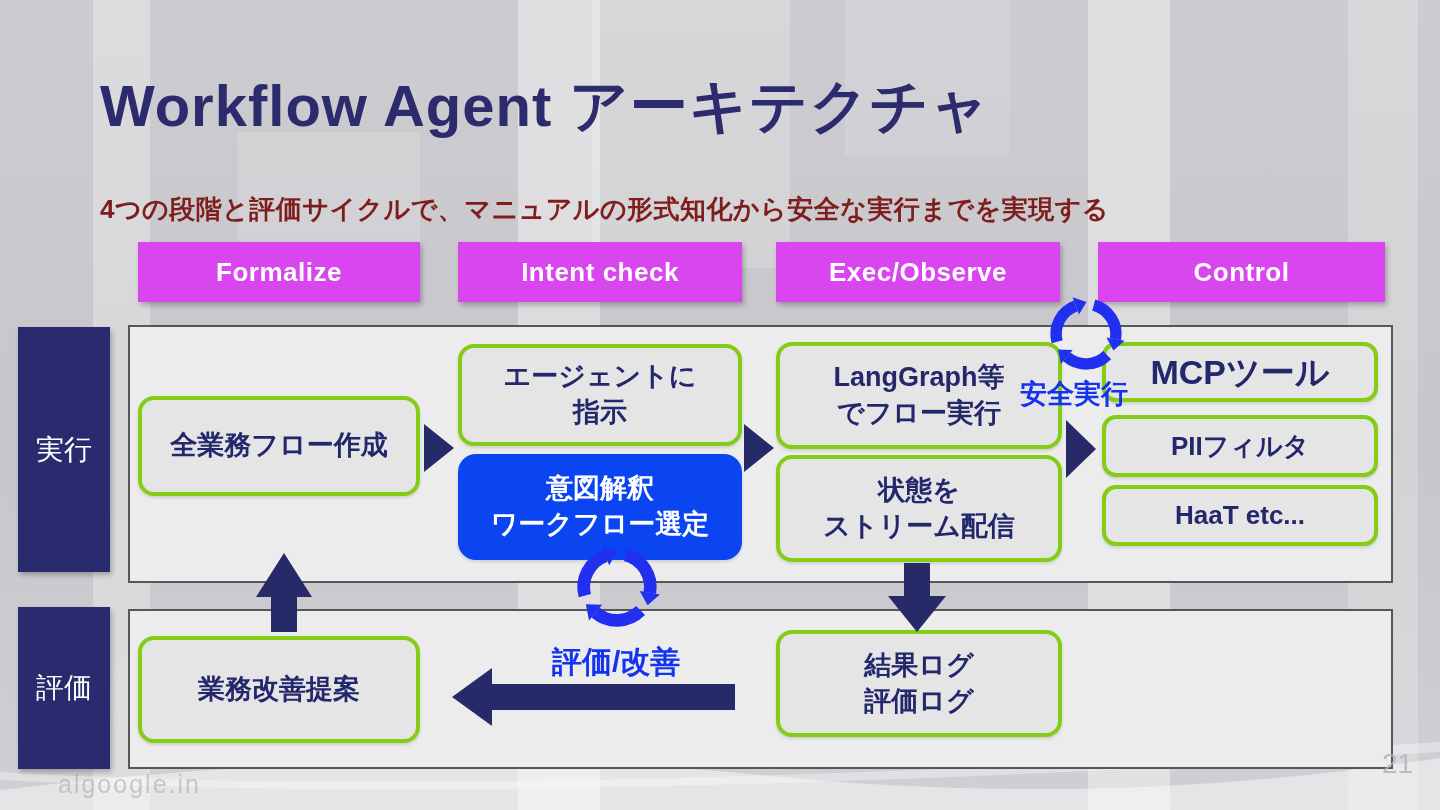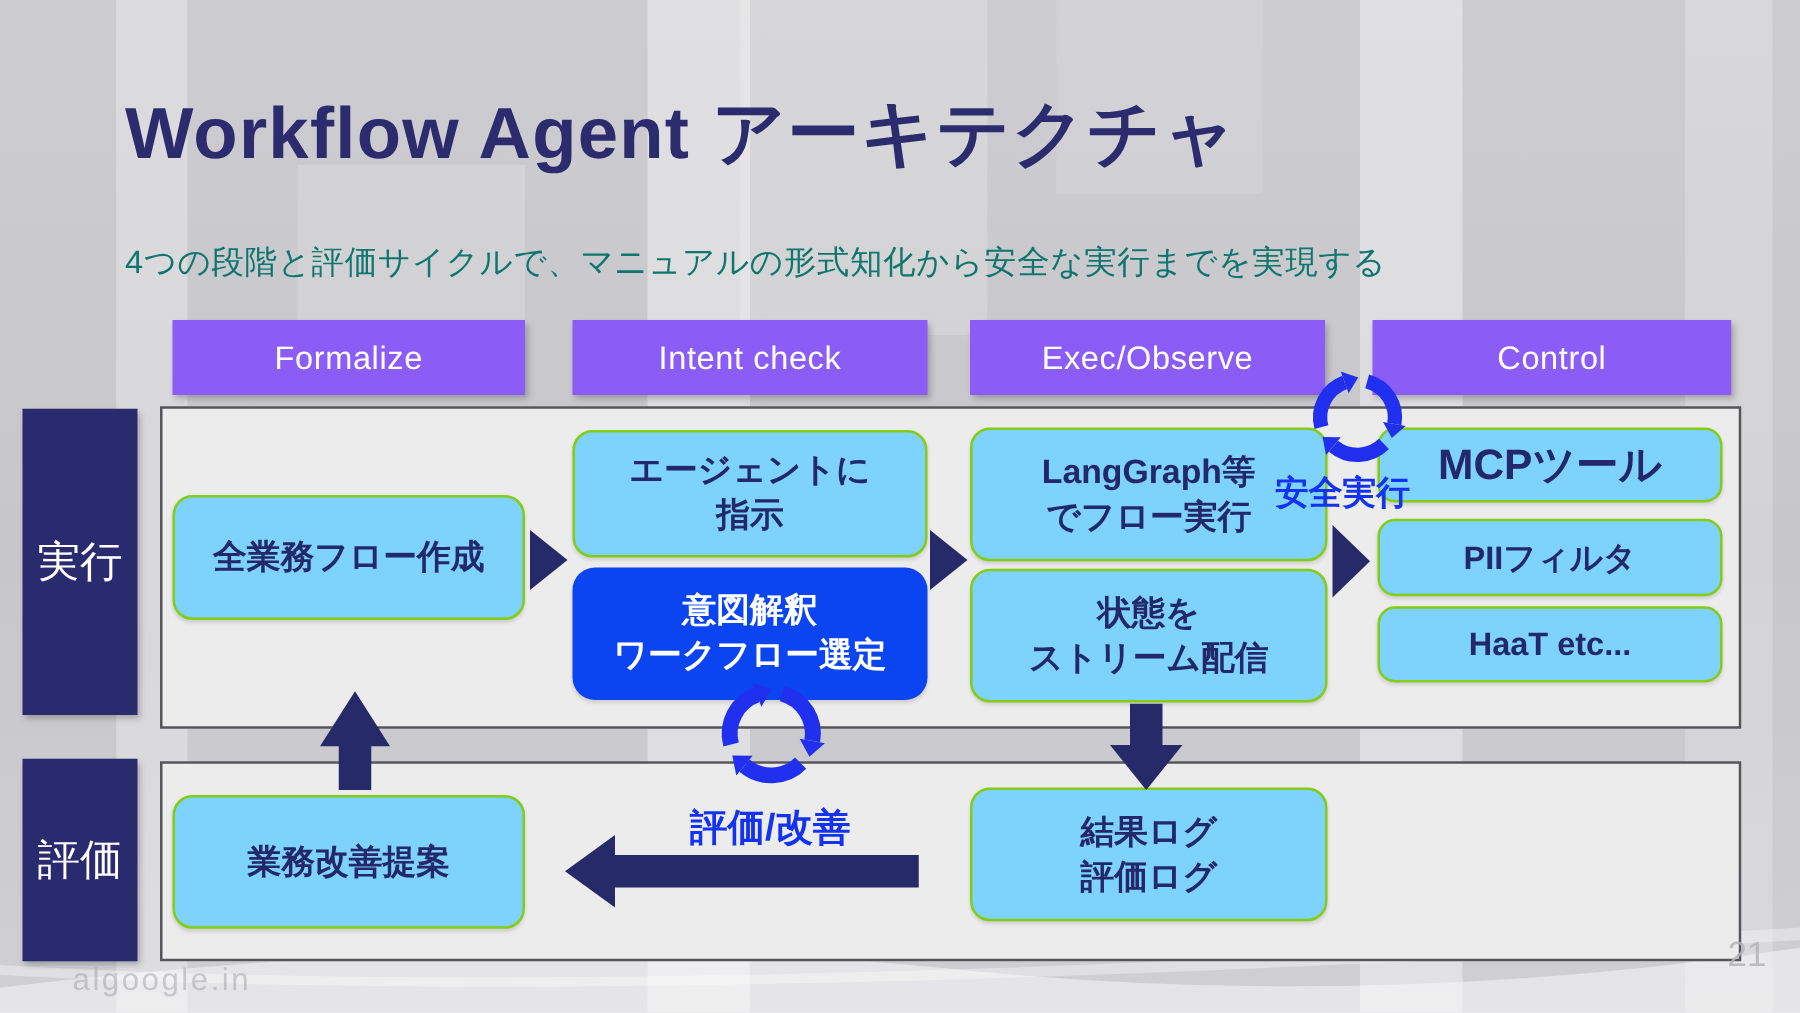--- a/index.html
+++ b/index.html
@@ -11,51 +11,51 @@
   .stage{position:absolute;inset:0;width:1440px;height:568px;}
   
   .decor{position:absolute;inset:0;pointer-events:none;}
   
   .title{
     position:absolute;left:100px;top:68px;
     font-size:58px;font-weight:600;color:#2b2b6e;letter-spacing:1px;white-space:nowrap;
   }
   .subtitle{
     position:absolute;left:100px;top:192px;
-    font-size:26px;font-weight:400;color:#0f766e;letter-spacing:.5px;white-space:nowrap;
+    font-size:26px;font-weight:700;color:#7f1d1d;letter-spacing:.5px;white-space:nowrap;
   }
   
   .phase{
-    position:absolute;top:256px;height:60px;background:#8b5cf6;
-    color:#fff;font-size:26px;font-weight:400;letter-spacing:.5px;
+    position:absolute;top:242px;height:60px;background:#d946ef;
+    color:#fff;font-size:26px;font-weight:700;letter-spacing:.5px;
     display:flex;align-items:center;justify-content:center;
     box-shadow:2px 3px 5px rgba(0,0,0,.25);
   }
   .phase-1{left:138px;width:282px;}
   .phase-2{left:458px;width:284px;}
   .phase-3{left:776px;width:284px;}
   .phase-4{left:1098px;width:287px;}
   
   .lane{
     position:absolute;left:18px;width:92px;background:#2a2a6e;color:#fff;
-    font-size:34px;font-weight:500;display:flex;align-items:center;justify-content:center;
+    font-size:28px;font-weight:500;display:flex;align-items:center;justify-content:center;
     box-shadow:2px 3px 5px rgba(0,0,0,.25);
   }
   .lane-exec{top:327px;height:245px;}
   .lane-eval{top:607px;height:162px;}
   
   .panel{
     position:absolute;left:128px;width:1265px;background:#ececec;
     border:2px solid #55555a;box-sizing:border-box;
   }
   .panel-exec{top:325px;height:258px;}
   .panel-eval{top:609px;height:160px;}
   
   .wbox{
-    position:absolute;background:#7dd3fc;border:2px solid #84cc16;border-radius:16px;
+    position:absolute;background:#e5e5e5;border:4px solid #84cc16;border-radius:16px;
     box-sizing:border-box;display:flex;flex-direction:column;align-items:center;justify-content:center;
     color:#23276b;font-size:27px;font-weight:700;line-height:1.32;text-align:center;
     box-shadow:0 2px 3px rgba(0,0,0,.12);z-index:3;
   }
   .wbox span{display:block;}
   .box-formalize{left:138px;top:396px;width:282px;height:100px;}
   .box-agent{left:458px;top:344px;width:284px;height:102px;}
   .box-intent{left:458px;top:454px;width:284px;height:106px;background:#0b45f2;border:none;color:#fff;border-radius:18px;}
   .box-flowexec{left:776px;top:342px;width:286px;height:107px;}
   .box-state{left:776px;top:455px;width:286px;height:107px;}

